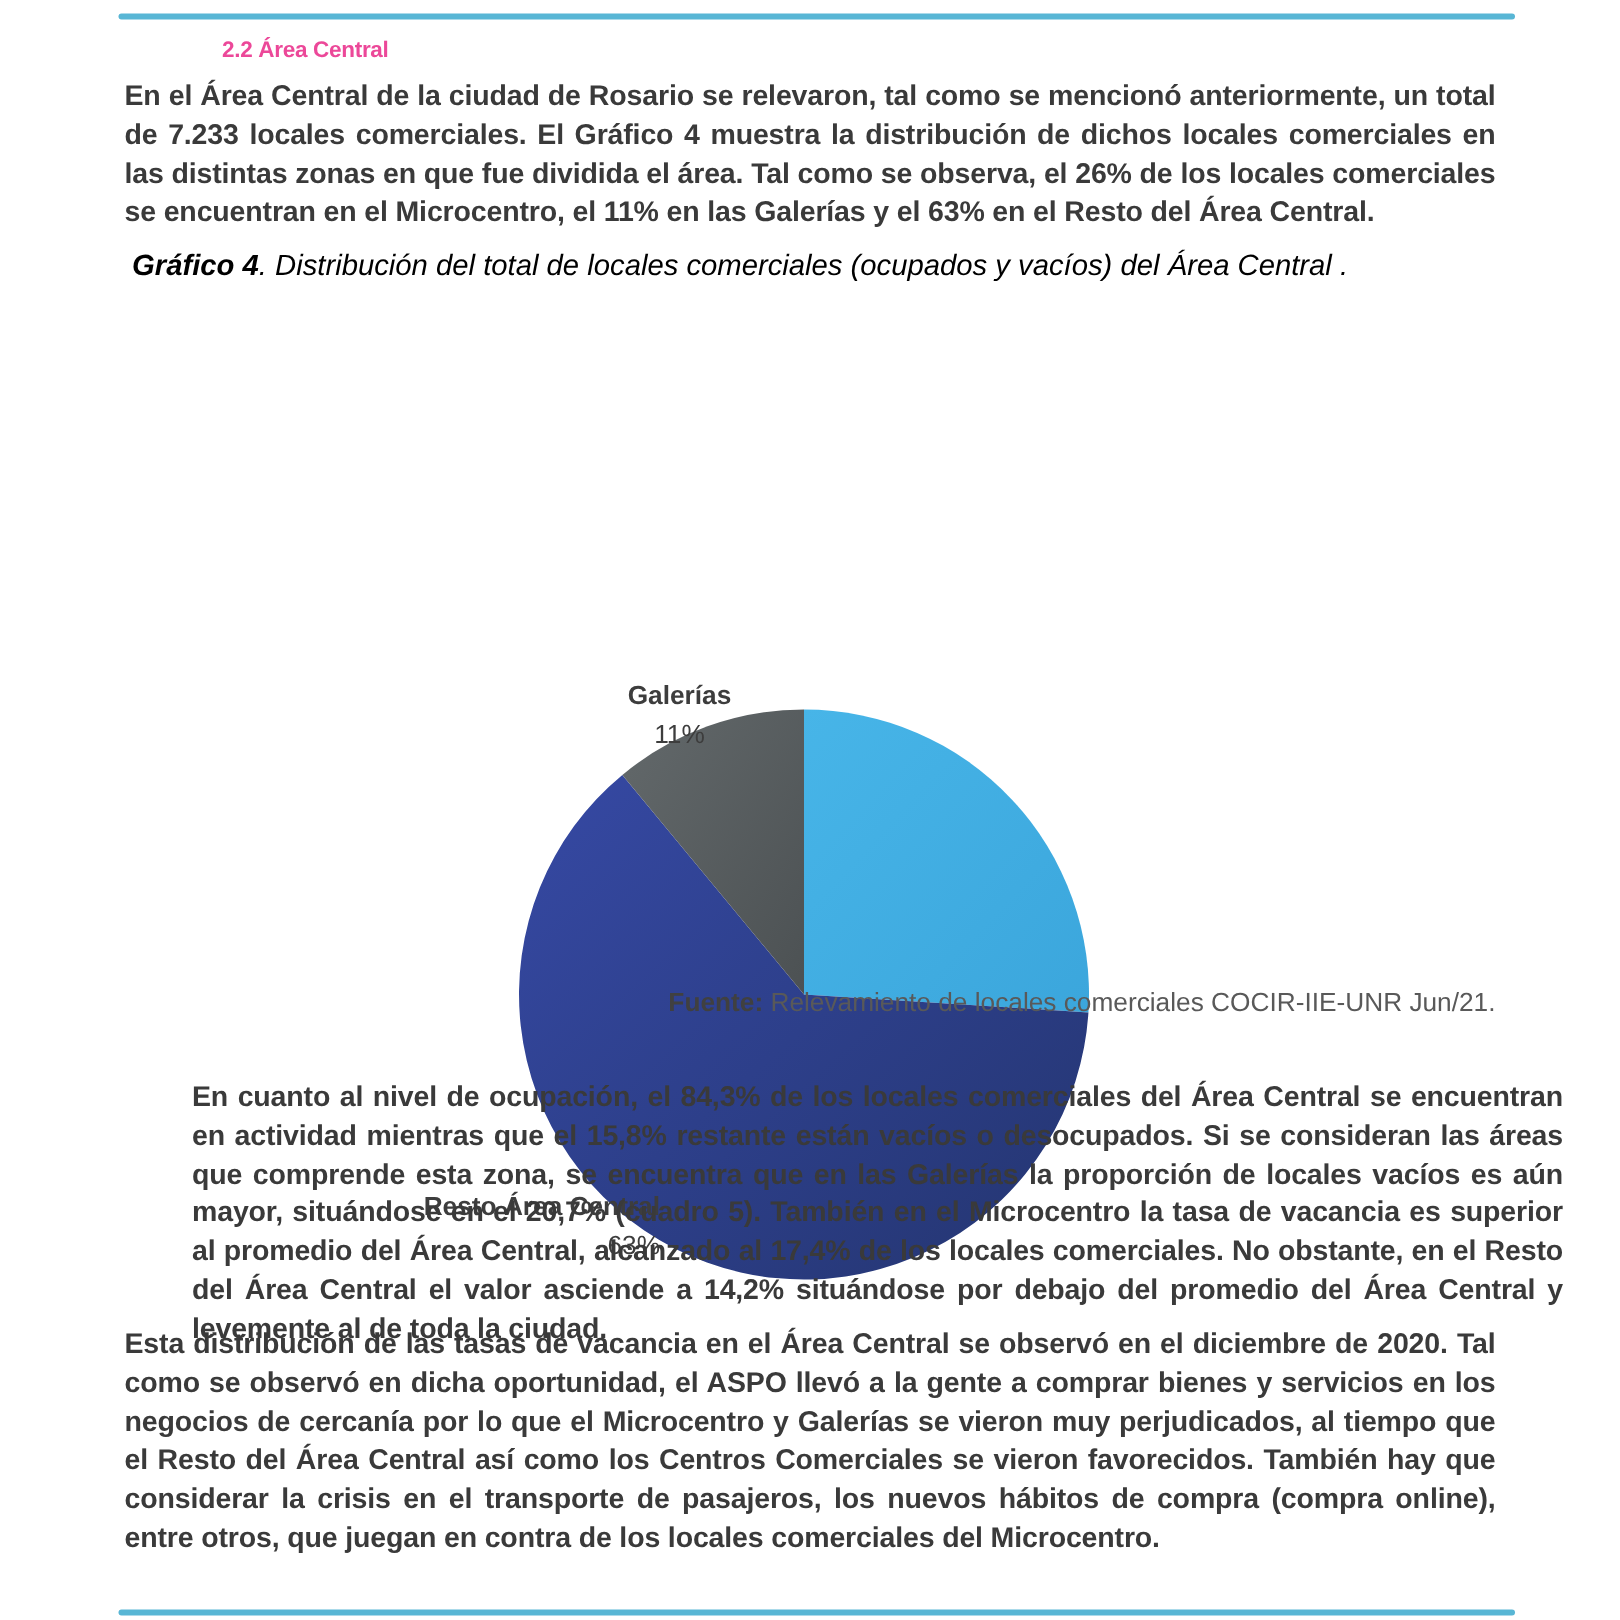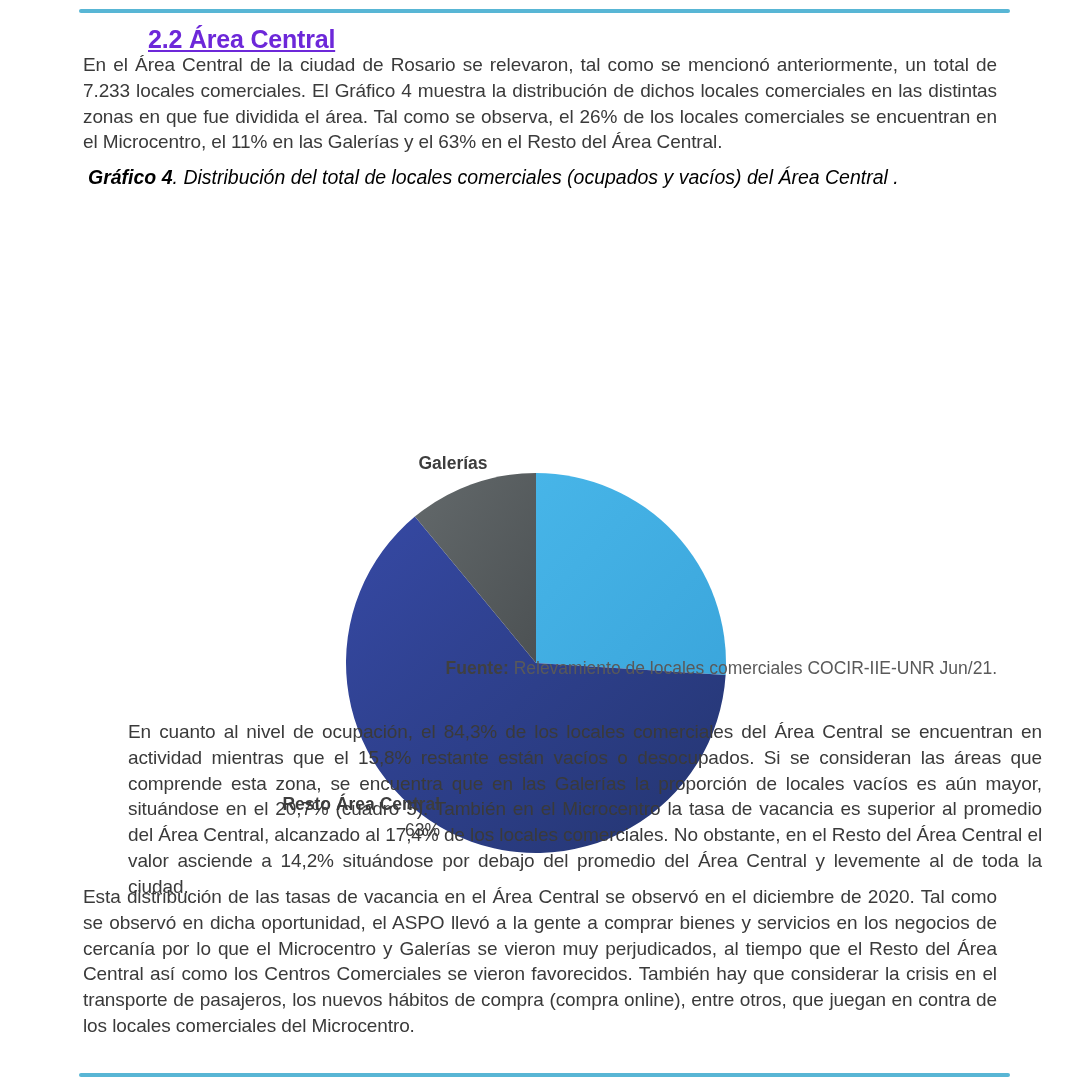--- a/index.html
+++ b/index.html
@@ -14,32 +14,32 @@
   .rule{
     position:absolute;
     left:79px;width:931px;height:4px;
     background:#58b6d5;
     border-radius:2px;
   }
   .rule.top{top:9px;}
   .rule.bottom{top:1073px;}
   .heading{
     position:absolute;top:25px;left:148px;
-    font-size:25px;font-weight:bold;
-    color:#6d28d9;
+    font-size:15px;font-weight:bold;
+    color:#ec4899;
     letter-spacing:-0.2px;
-    text-decoration:underline;
   }
   .body-text{
     position:absolute;left:83px;width:914px;
     font-size:19px;line-height:25.8px;
     text-align:justify;
     color:#3a3a3a;
     letter-spacing:-0.1px;
     margin:0;
+    font-weight:bold;
   }
   .para1{top:52px;}
   .para2{top:719px;margin-left:45px;}
   .para3{top:884px;}
   .caption{
     position:absolute;top:166px;left:88px;width:920px;
     font-size:19.5px;font-style:italic;
     color:#000000;
     margin:0;
   }
@@ -102,20 +102,21 @@
             </linearGradient>
           </defs>
           <path d="M 191 191 L 191.00 1.00 A 190 190 0 0 1 380.63 202.93 Z" fill="url(#slice-grad-0)"></path>
           <path d="M 191 191 L 380.63 202.93 A 190 190 0 1 1 69.89 44.60 Z" fill="url(#slice-grad-1)"></path>
           <path d="M 191 191 L 69.89 44.60 A 190 190 0 0 1 191.00 1.00 Z" fill="url(#slice-grad-2)"></path>
         </svg>
     </div>
 
     <div class="slice-label label-galerias">
       <span class="name">Galerías</span>
+      <span class="pct">11%</span>
     </div>
 
 
     <div class="slice-label label-resto">
       <span class="name">Resto Área Central</span>
       <span class="pct">63%</span>
     </div>
   </div>
 
   <div class="source-line"><span class="src-label">Fuente:</span><span> Relevamiento de locales comerciales COCIR-IIE-UNR Jun/21.</span></div>

